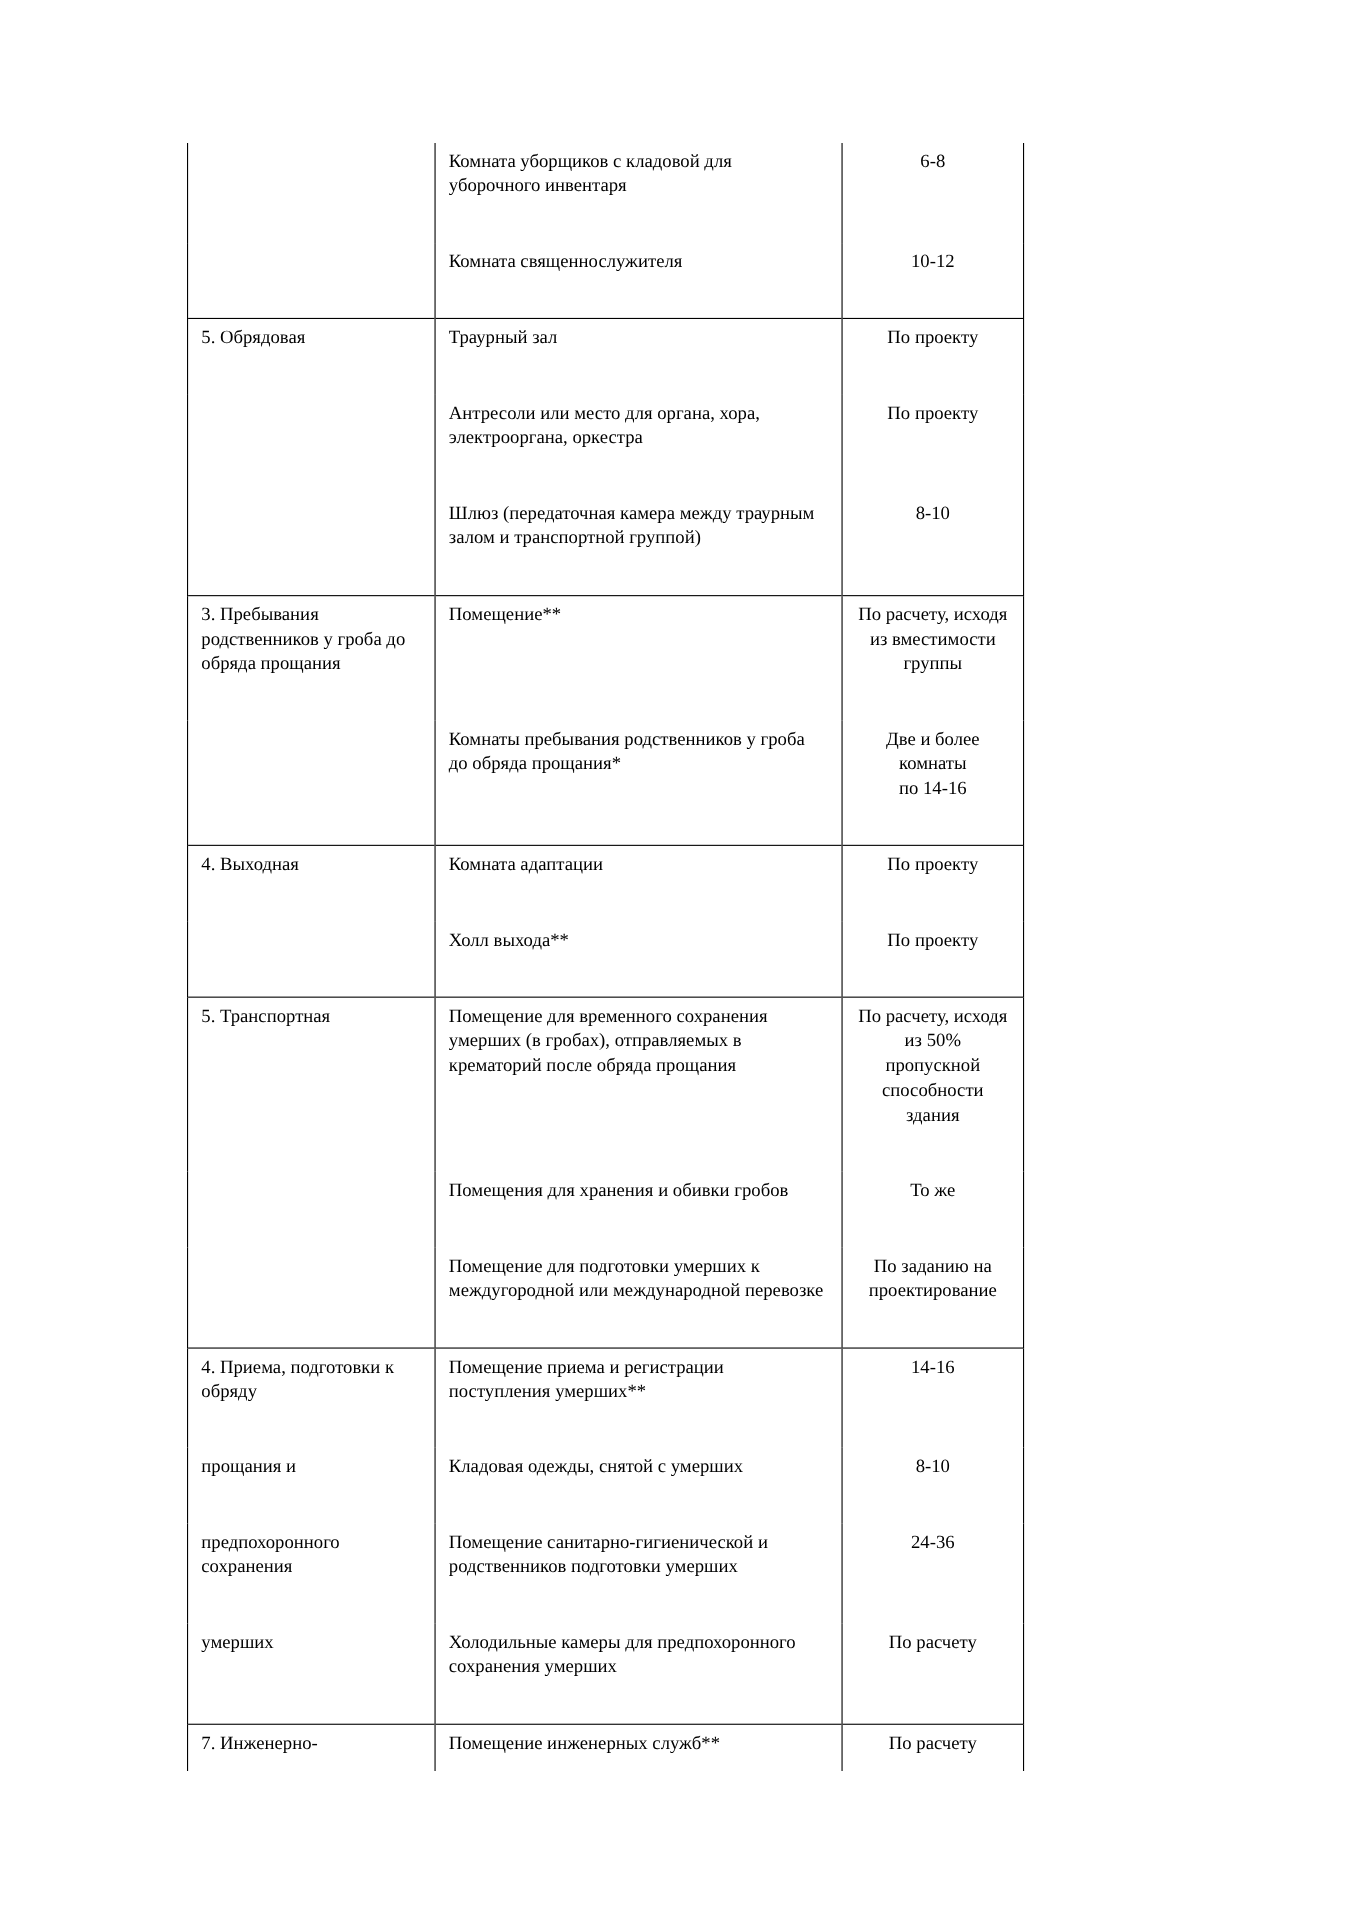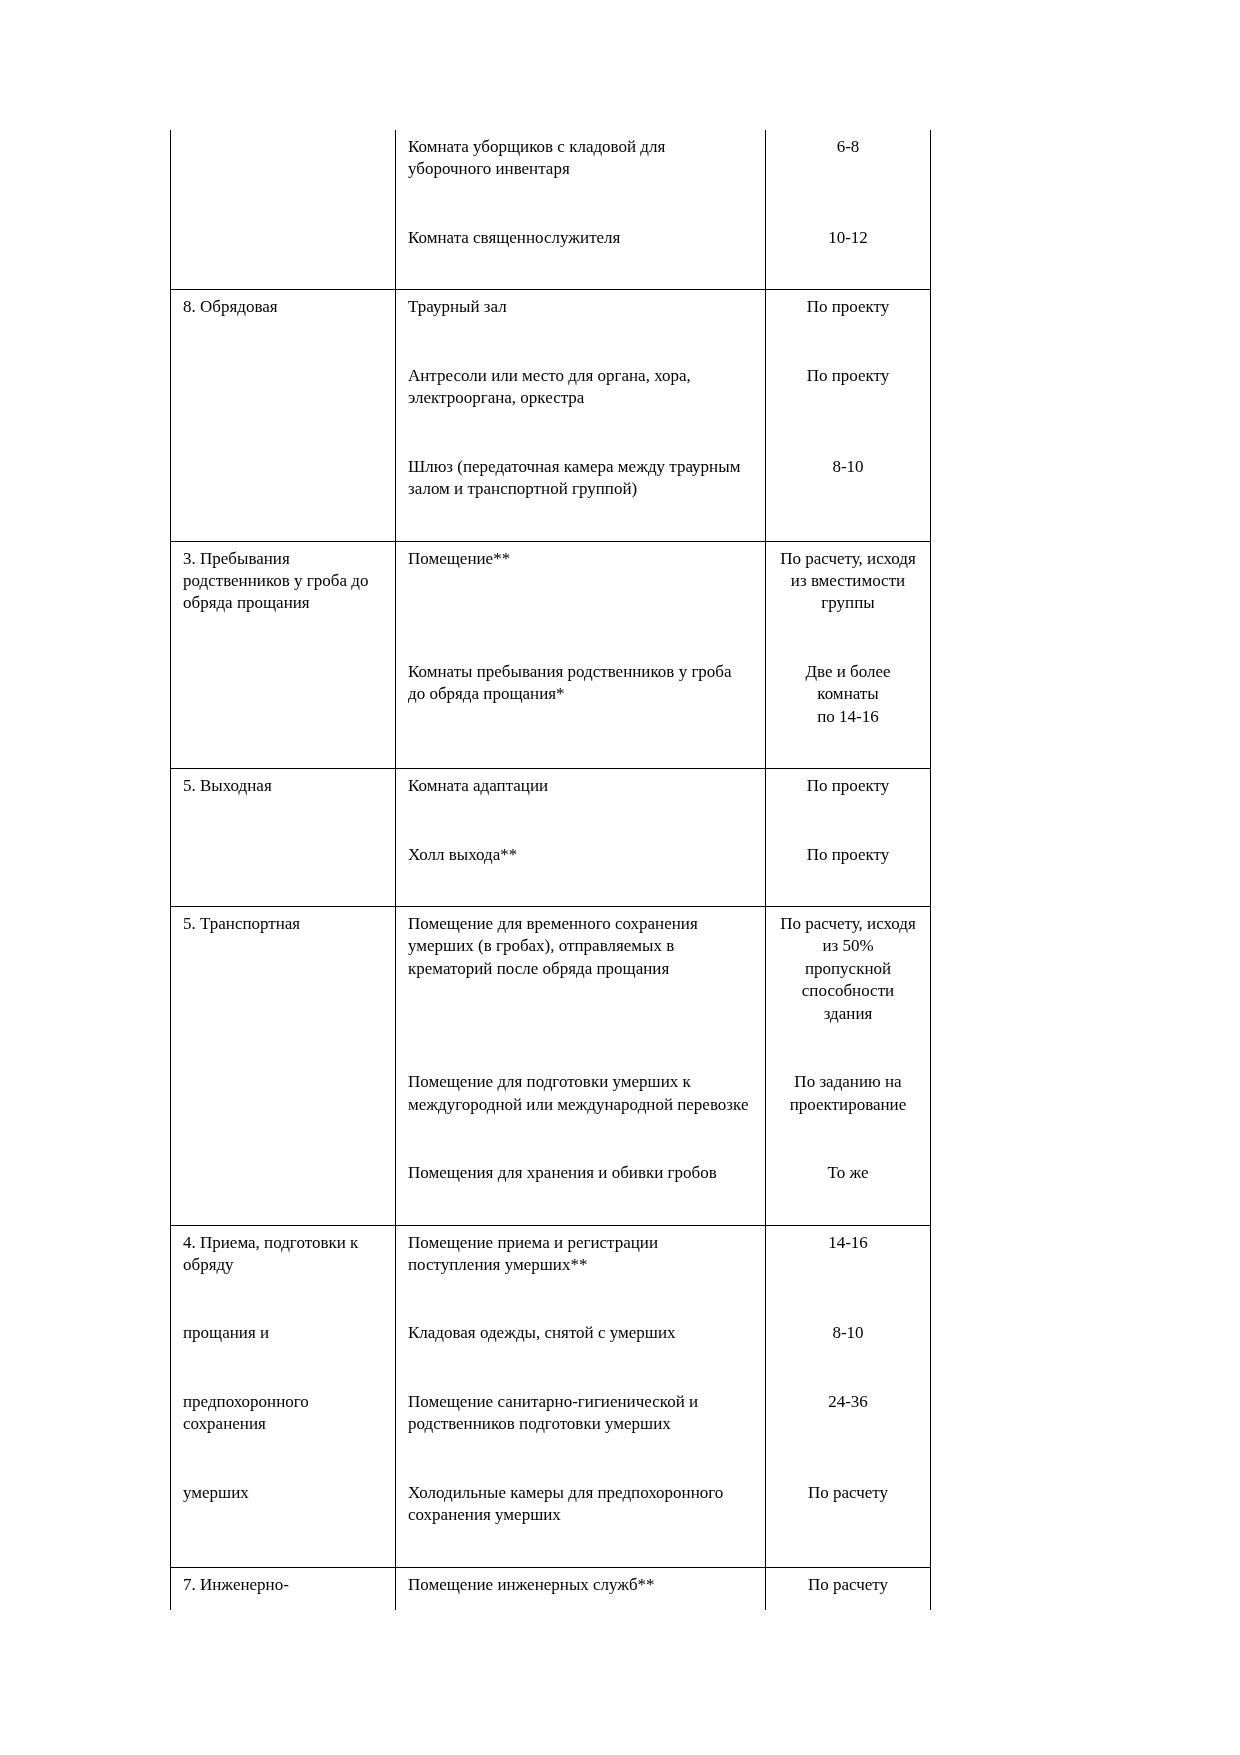--- a/index.html
+++ b/index.html
@@ -67,21 +67,21 @@
         <td class="c3">6-8</td>
       </tr>
       <tr>
         <td class="c1"></td>
         <td class="c2">Комната священнослужителя</td>
         <td class="c3">10-12</td>
       </tr>
     </tbody>
     <tbody>
       <tr>
-        <td class="c1">8. Обрядовая</td>
+        <td class="c1">5. Обрядовая</td>
         <td class="c2">Траурный зал</td>
         <td class="c3">По проекту</td>
       </tr>
       <tr>
         <td class="c1"></td>
         <td class="c2">Антресоли или место для органа, хора, электрооргана, оркестра</td>
         <td class="c3">По проекту</td>
       </tr>
       <tr>
         <td class="c1"></td>
@@ -100,21 +100,21 @@
       <tr>
         <td class="c1"></td>
         <td class="c2">Комнаты пребывания родственников у гроба до обряда прощания*</td>
         <td class="c3">Две и более
 комнаты
 по 14-16</td>
       </tr>
     </tbody>
     <tbody>
       <tr>
-        <td class="c1">5. Выходная</td>
+        <td class="c1">4. Выходная</td>
         <td class="c2">Комната адаптации</td>
         <td class="c3">По проекту</td>
       </tr>
       <tr>
         <td class="c1"></td>
         <td class="c2">Холл выхода**</td>
         <td class="c3">По проекту</td>
       </tr>
     </tbody>
     <tbody>
@@ -122,28 +122,28 @@
         <td class="c1">5. Транспортная</td>
         <td class="c2">Помещение для временного сохранения умерших (в гробах), отправляемых в крематорий после обряда прощания</td>
         <td class="c3">По расчету, исходя
 из 50%
 пропускной
 способности
 здания</td>
       </tr>
       <tr>
         <td class="c1"></td>
+        <td class="c2">Помещения для хранения и обивки гробов</td>
+        <td class="c3">То же</td>
+      </tr>
+      <tr>
+        <td class="c1"></td>
         <td class="c2">Помещение для подготовки умерших к междугородной или международной перевозке</td>
         <td class="c3">По заданию на
 проектирование</td>
-      </tr>
-      <tr>
-        <td class="c1"></td>
-        <td class="c2">Помещения для хранения и обивки гробов</td>
-        <td class="c3">То же</td>
       </tr>
     </tbody>
     <tbody>
       <tr>
         <td class="c1">4. Приема, подготовки к обряду</td>
         <td class="c2">Помещение приема и регистрации поступления умерших**</td>
         <td class="c3">14-16</td>
       </tr>
       <tr>
         <td class="c1">прощания и</td>

